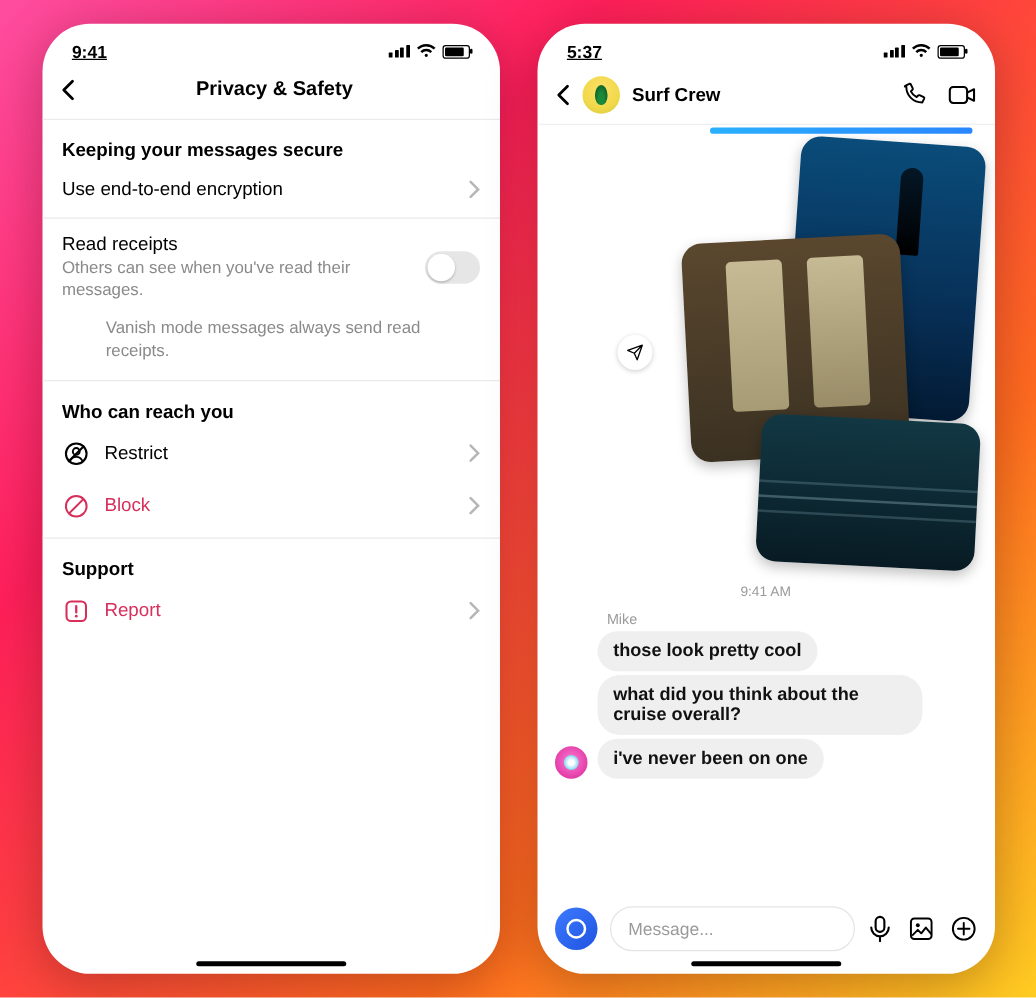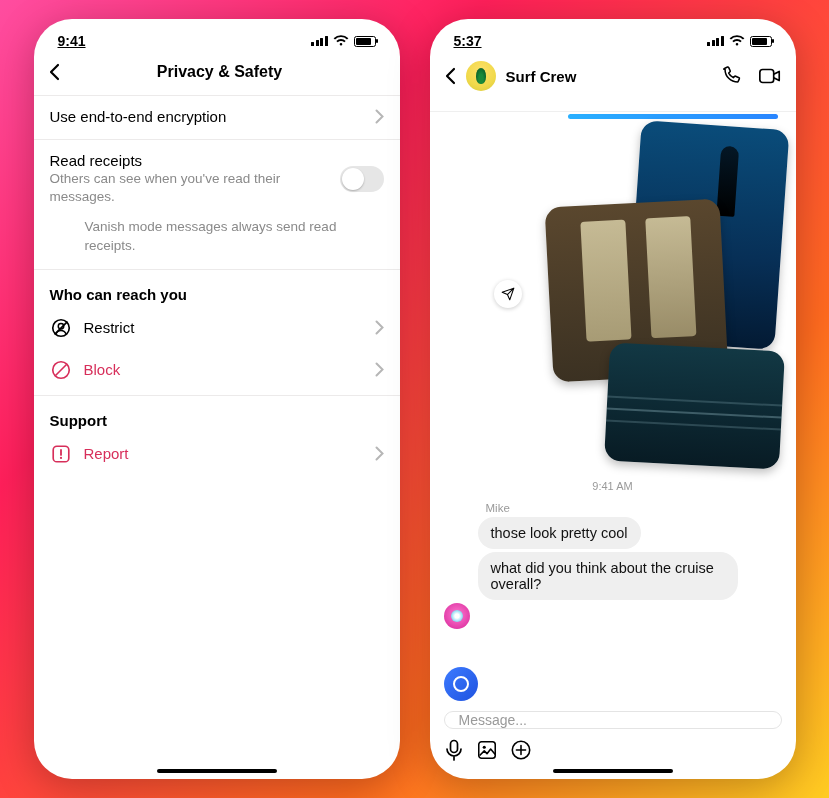--- a/index.html
+++ b/index.html
@@ -41,46 +41,46 @@
   .rowsub { font-size:13.5px; color:#8a8a8a; line-height:1.35; margin-top:1px; }
   .note { font-size:13.5px; color:#8a8a8a; padding:2px 16px 10px; line-height:1.35;margin-left:35px; }
   .hr { height:1px; background:#eceaea; margin: 4px 0 2px; }
   .toggle { width:44px; height:26px; border-radius:13px; background:#e6e6e6; position:relative; }
   .toggle .knob { position:absolute; left:2px; top:2px; width:22px; height:22px; border-radius:50%; background:#fff; box-shadow:0 1px 2px rgba(0,0,0,.25);}
   .rowicon { width:22px; display:flex; justify-content:center; }
   .dangertxt { color:#d72e5a; }
   .chevsvg { color:#b6b6b6; }
 
   
-  .chat-head { display:flex; align-items:center; padding:6px 14px 20px; gap:10px; border-bottom:1px solid #efefef; }
+  .chat-head { display:flex; align-items:center; padding:6px 14px 8px; gap:10px; border-bottom:1px solid #efefef; }
   .avatar { width:30px; height:30px; border-radius:50%; background: radial-gradient(circle at 50% 35%, #ffe06a 0%, #f0d94a 60%, #d6c93d 100%); display:flex; align-items:center; justify-content:center; }
   .avatar .flame { width:10px; height:16px; background: radial-gradient(ellipse at 50% 70%, #1a8a3a 30%, #0b5f28 80%); border-radius:50% 50% 45% 45%; }
   .chat-title { font-weight:700; font-size:15px; flex:1; }
   .hicons { display:flex; gap:16px; }
   .chat-body { flex:1; overflow:hidden; padding:0 14px 0; position:relative; }
   .bluebar { height:5px; background:linear-gradient(90deg,#2ab0ff,#2a86ff); border-radius:4px; width:210px; margin:2px 4px 6px auto; }
   .collage { position:relative; height:345px; margin-left:auto; width:290px; }
   .pic { position:absolute; border-radius:16px; box-shadow:0 4px 10px rgba(0,0,0,.25); }
   .pic1 { right:0; top:0; width:148px; height:220px; background:linear-gradient(180deg,#0a4c7a 0%, #072f56 60%, #031a33 100%); transform:rotate(4deg); }
   .pic1::after{content:"";position:absolute;left:55%;top:20px;width:18px;height:70px;background:linear-gradient(180deg,#041726,#000);border-radius:10px 10px 2px 2px;}
   .pic2 { right:58px; top:78px; width:175px; height:175px; background:linear-gradient(180deg,#5a472e 0%,#3b3122 100%); transform:rotate(-3deg); }
   .pic2::before{content:"";position:absolute;left:35px;top:16px;width:45px;height:120px;background:linear-gradient(180deg,#d9cfa7,#b9ad83);border-radius:4px;opacity:.85;}
   .pic2::after{content:"";position:absolute;right:30px;top:16px;width:45px;height:120px;background:linear-gradient(180deg,#d9cfa7,#a89b73);border-radius:4px;opacity:.85;}
   .pic3 { right:0; top:222px; width:175px; height:118px; background:linear-gradient(180deg,#123844 0%, #081b24 100%); transform:rotate(3deg);}
   .pic3::before{content:"";position:absolute;left:0;right:0;top:55%;height:2px;background:rgba(180,220,230,.3);box-shadow:0 -12px rgba(180,220,230,.2),0 12px rgba(180,220,230,.2);}
   .sharebtn { position:absolute; left:2px; top:155px; width:28px; height:28px; border-radius:50%; background:#fff; box-shadow:0 1px 4px rgba(0,0,0,.2); display:flex; align-items:center; justify-content:center;}
   .tstamp { text-align:center; font-size:11px; color:#9a9a9a; margin:10px 0 10px; }
   .sender { font-size:11.5px; color:#9a9a9a; margin:2px 0 2px 42px; }
-  .bubble-row { display:flex; align-items:flex-end; gap:8px; margin:3px 0;}
+  .bubble-row { display:flex; align-items:flex-end; gap:8px; margin:3px 0;font-weight:bold;}
   .bubble { background:#efefef; padding:8px 13px; border-radius:18px; font-size:14.5px; max-width:260px; color:#111;}
   .av-sm { width:26px; height:26px; border-radius:50%; }
   .av-pink { background: radial-gradient(circle at 50% 45%, #ff7ad1 0%, #e23da8 70%, #b32184 100%); position:relative;}
   .av-pink::after{content:"";position:absolute;left:7px;top:7px;width:12px;height:12px;border-radius:50%;background:radial-gradient(circle,#fff 25%,#9fe0f5 60%,#4daad1 100%);}
   .spacer { width:26px; }
-  .composer { display:flex; gap:10px; padding:8px 14px 18px;flex-direction:column; }
+  .composer { display:flex; align-items:center; gap:10px; padding:8px 14px 18px; }
   .cam { width:34px; height:34px; border-radius:50%; background:linear-gradient(135deg,#3d7bff,#1f53e0); display:flex; align-items:center; justify-content:center;}
   .cam-in { width:16px;height:16px;border-radius:50%;border:2.5px solid #fff;}
   .msginput { flex:1; height:36px; border:1px solid #e4e4e4; border-radius:20px; padding:0 14px; font-size:14px; color:#9a9a9a; display:flex; align-items:center;}
   .cicons { display:flex; gap:12px; color:#111;}
   svg { display:block; }
 </style>
 </head>
 <body>
 
 <div class="phone">
@@ -105,20 +105,21 @@
   <div class="navrow">
     <span class="chev">
       <svg width="12" height="18" viewBox="0 0 12 18">
           <path d="M10 2L3 9l7 7" stroke="#000" stroke-width="2.2" fill="none" stroke-linecap="round" stroke-linejoin="round"></path>
         </svg>
     </span>
     <span class="title">Privacy &amp; Safety</span>
   </div>
   <div class="hr"></div>
 
+  <div class="section-h">Keeping your messages secure</div>
 
 
   <div class="row">
     <div class="rowcol">
       <div class="rowtitle">Use end-to-end encryption</div>
     </div>
     <svg class="chevsvg" width="9" height="15" viewBox="0 0 9 15">
         <path d="M1.5 1.5l6 6-6 6" stroke="currentColor" stroke-width="2" fill="none" stroke-linecap="round"></path>
       </svg>
   </div>
@@ -256,20 +257,21 @@
     <div class="bubble-row">
       <span class="spacer"></span>
       <div class="bubble">those look pretty cool</div>
     </div>
     <div class="bubble-row">
       <span class="spacer"></span>
       <div class="bubble">what did you think about the cruise overall?</div>
     </div>
     <div class="bubble-row">
       <span class="av-sm av-pink"></span>
+      <div class="bubble">i've never been on one</div>
     </div>
   </div>
 
   <div class="composer">
     <span class="cam">
         <span class="cam-in"></span>
       </span>
     <div class="msginput">
         <span>Message...</span>
       </div>

